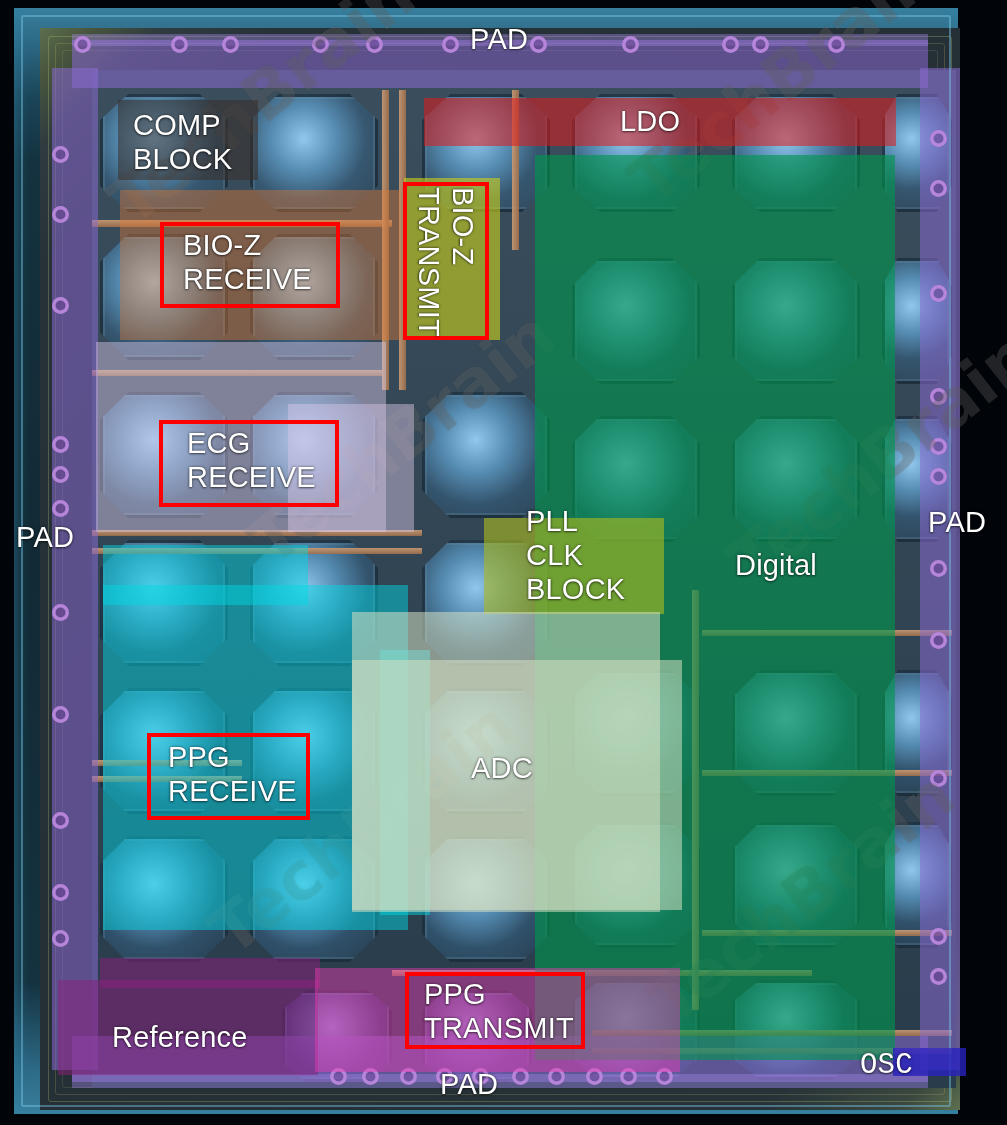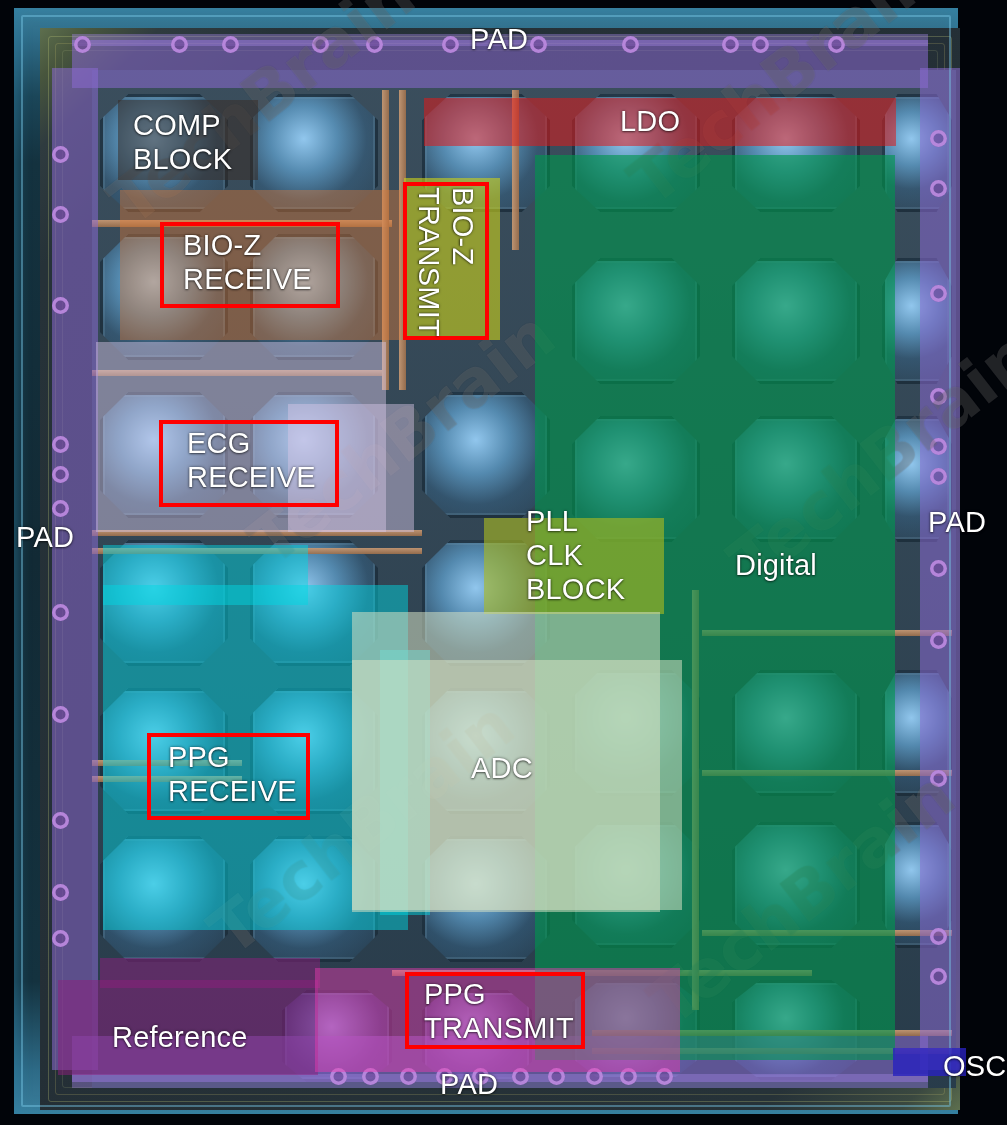--- a/index.html
+++ b/index.html
@@ -320,20 +320,20 @@
   <div class="lab" style="left:168px;top:740px;">PPG
 RECEIVE</div>
 
   <div class="lab" style="left:471px;top:751px;">ADC</div>
 
   <div class="lab" style="left:112px;top:1020px;">Reference</div>
 
   <div class="lab" style="left:424px;top:977px;">PPG
 TRANSMIT</div>
 
-  <div class="lab" style="left:943px;top:1049px;">OSC</div>
+  <div class="lab" style="left:860px;top:1049px;font-family:Liberation Mono, monospace;">OSC</div>
 
   <div class="lab" style="left:470px;top:22px;">PAD</div>
   <div class="lab" style="left:16px;top:520px;">PAD</div>
   <div class="lab" style="left:928px;top:505px;">PAD</div>
   <div class="lab" style="left:440px;top:1067px;">PAD</div>
 
 </div>
 
 </body></html>

